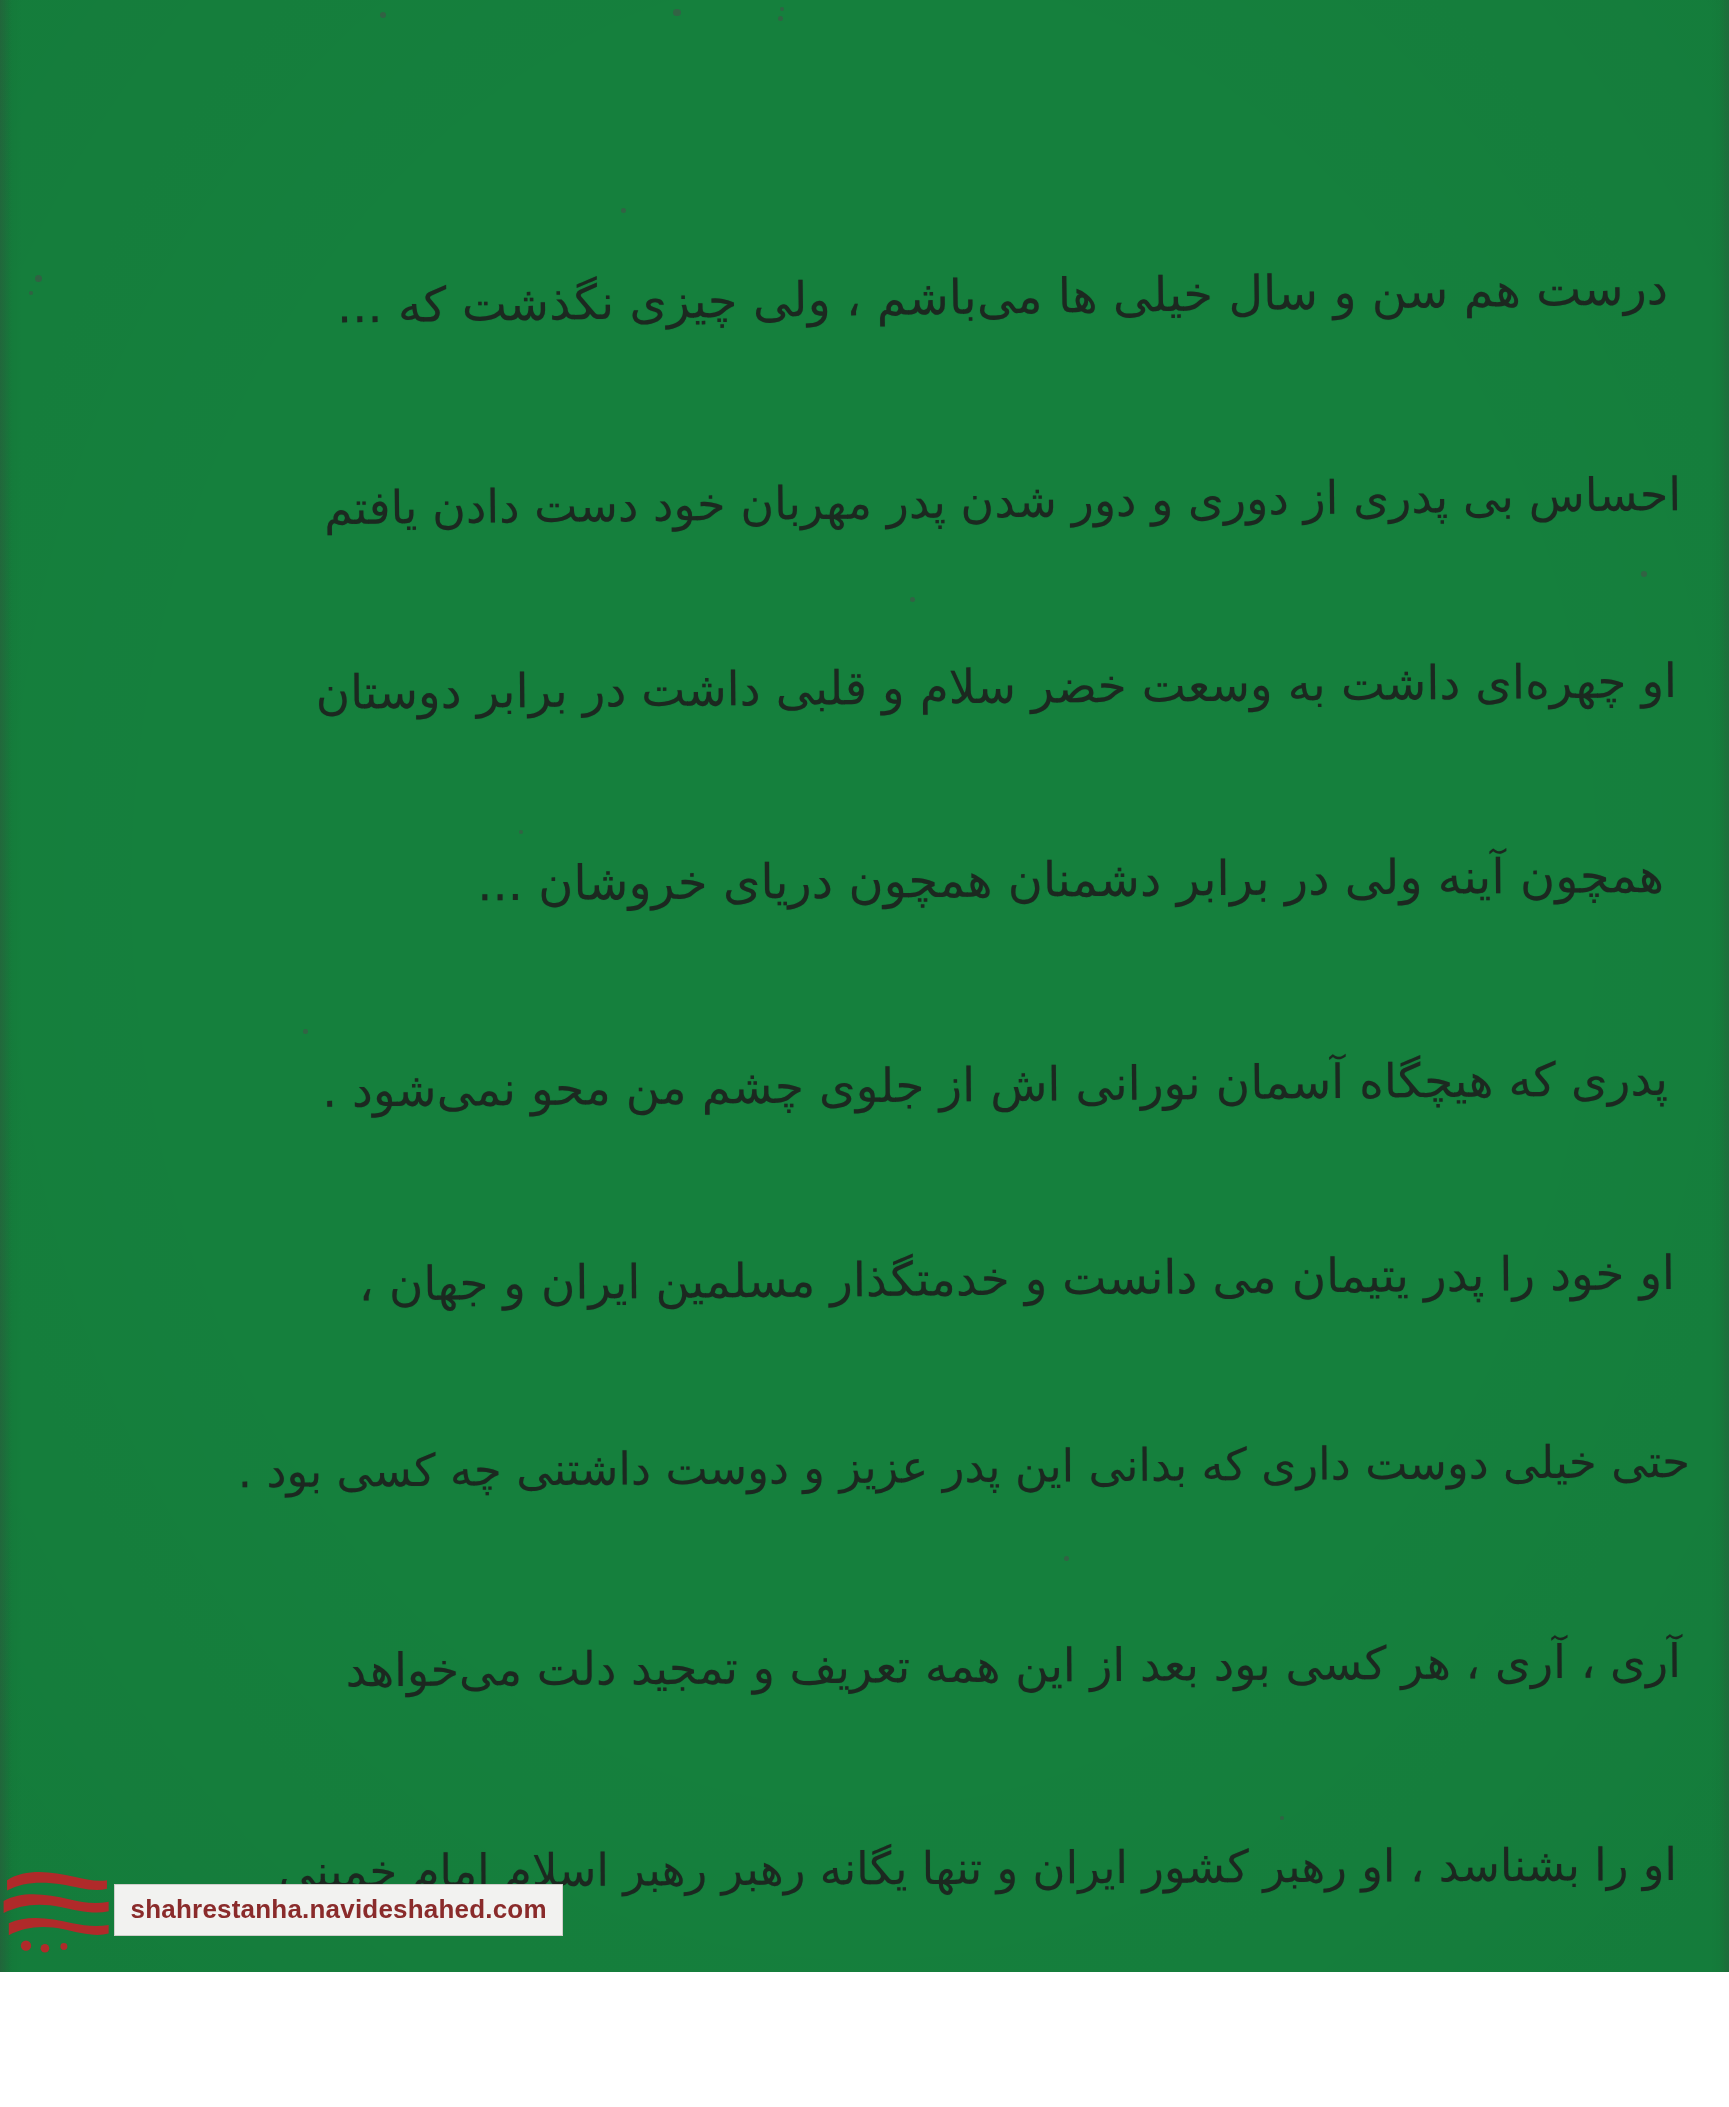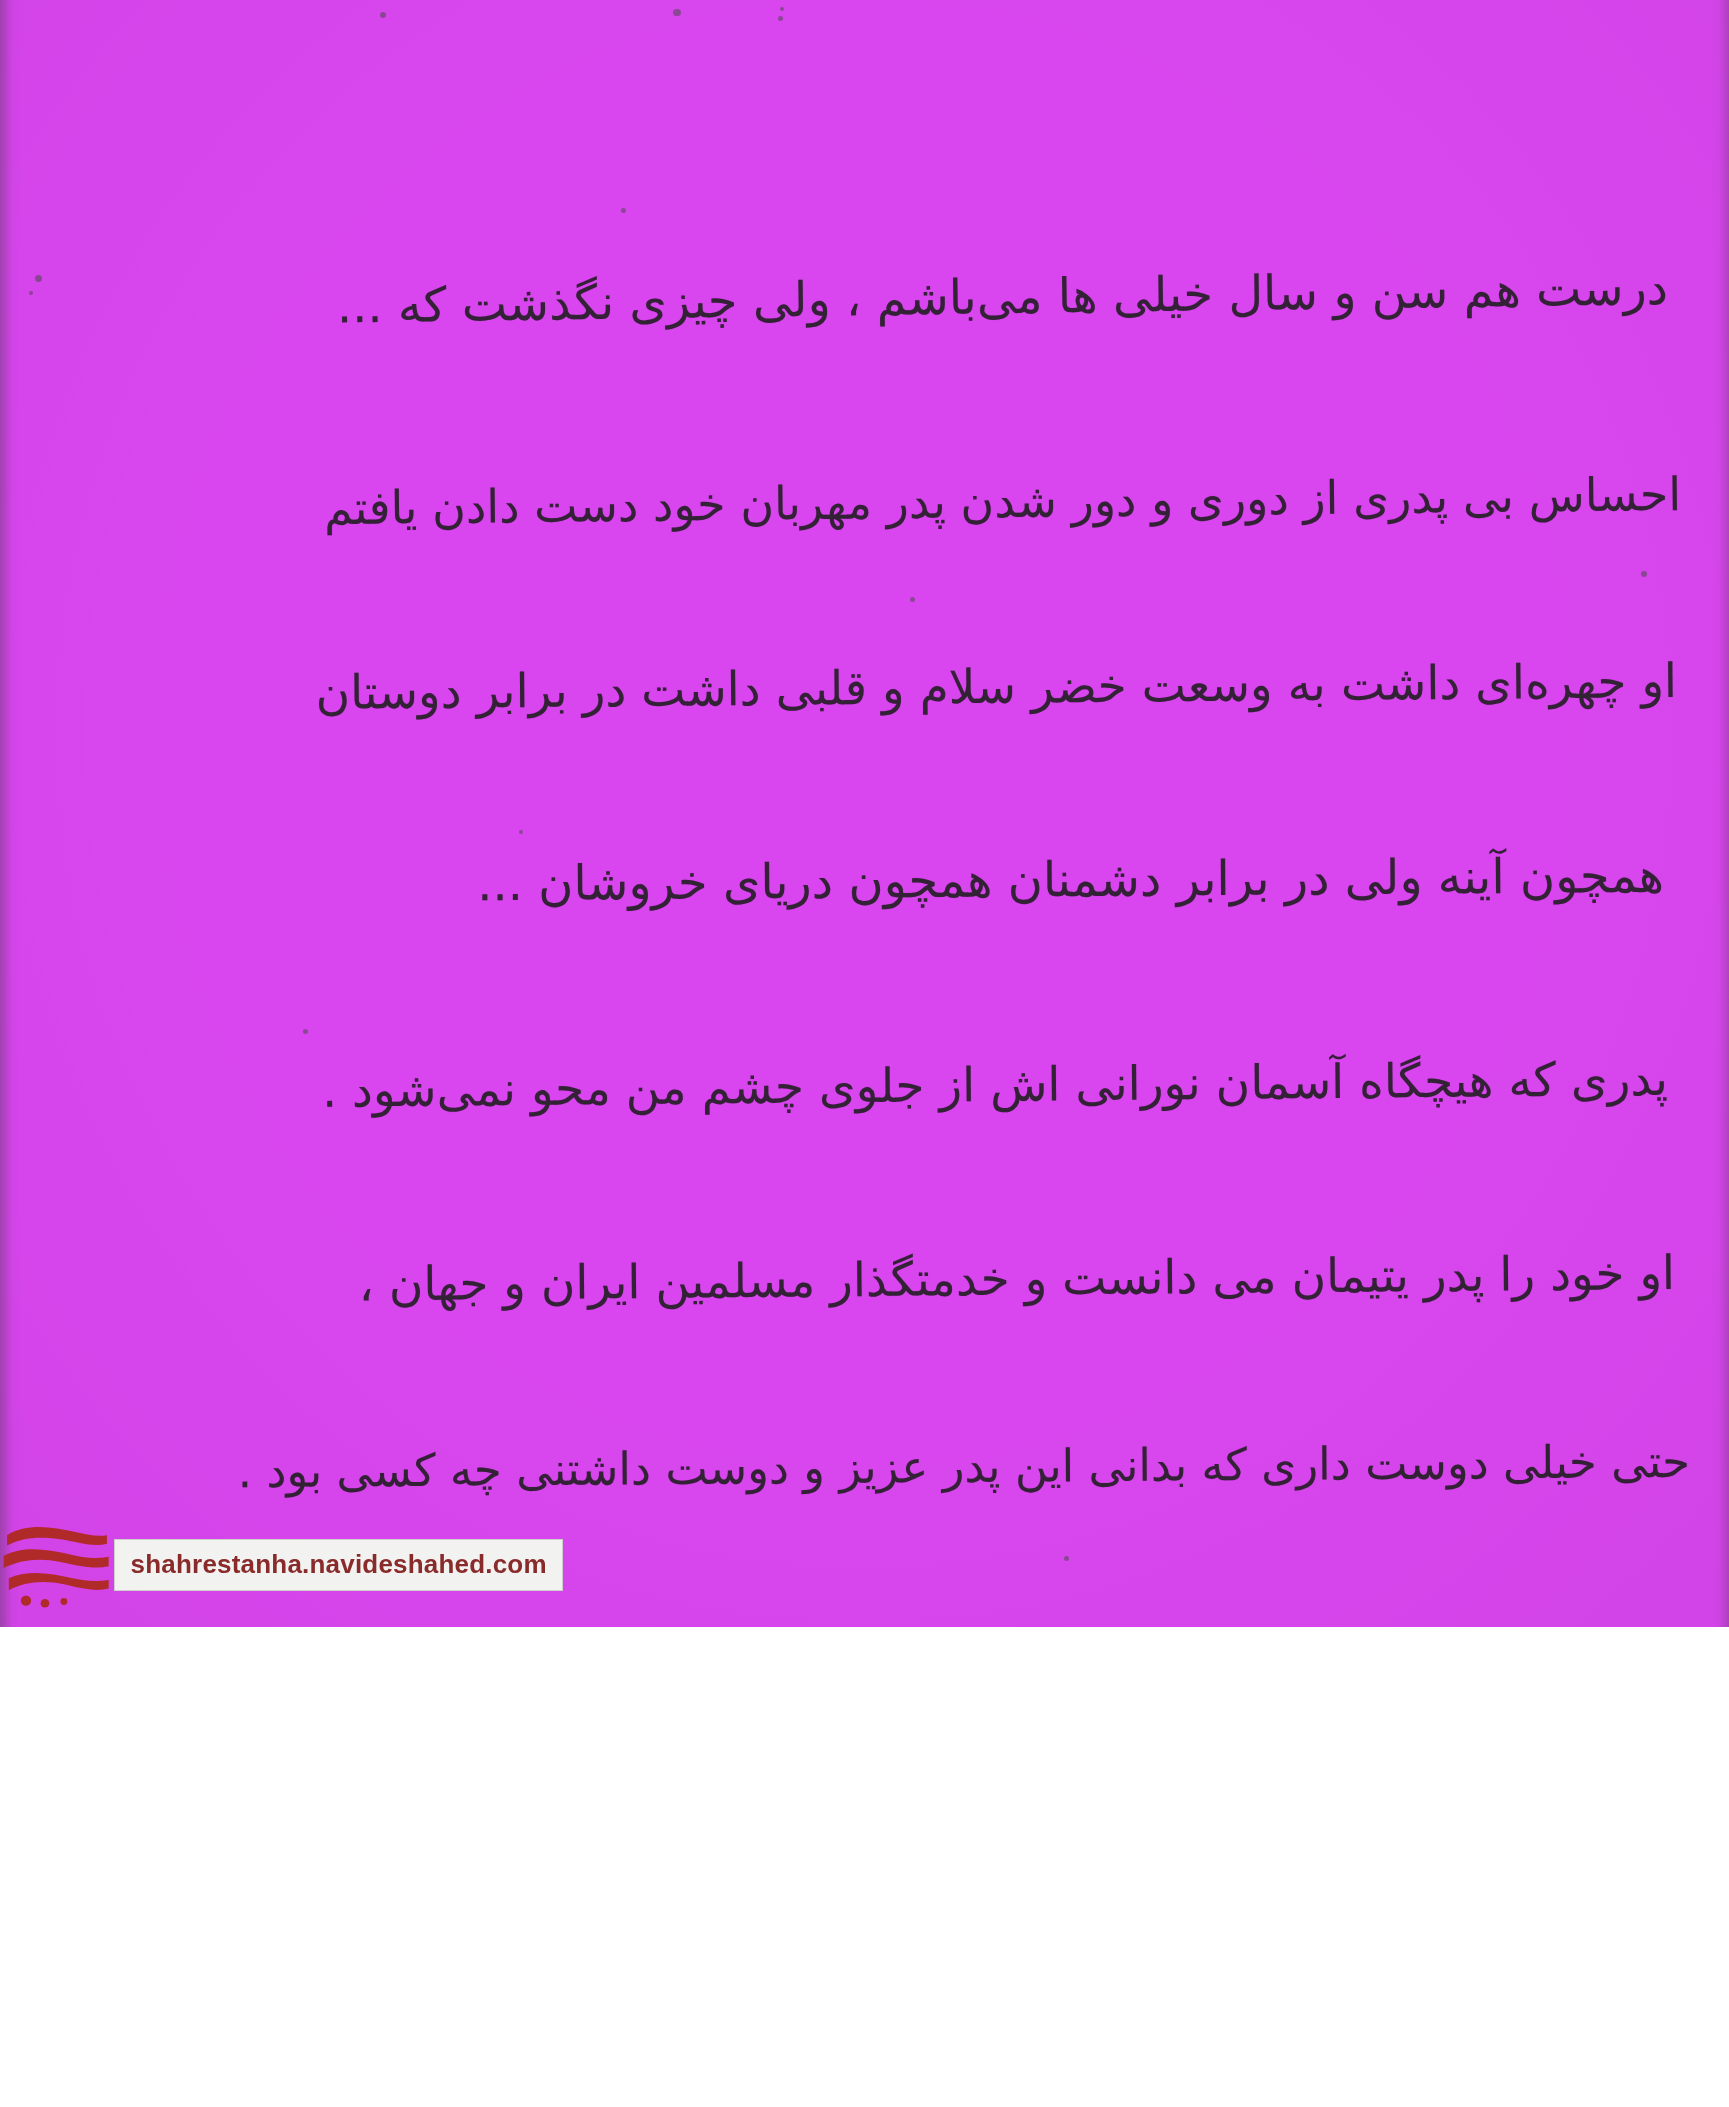--- a/index.html
+++ b/index.html
@@ -7,22 +7,22 @@
     margin: 0;
     padding: 0;
     background: #ffffff;
   }
   body {
     font-family: "Liberation Sans", sans-serif;
   }
   .page {
     position: relative;
     width: 1729px;
-    height: 1627px;
-    background: #d946ef;
+    height: 1972px;
+    background: #15803d;
     overflow: hidden;
   }
   
   .scan-noise {
     position: absolute;
     inset: 0;
     pointer-events: none;
     background:
       radial-gradient(ellipse at 50% 45%, rgba(255,255,255,0) 55%, rgba(0,0,0,0.035) 100%),
       linear-gradient(90deg, rgba(0,0,0,0.05) 0px, rgba(0,0,0,0.0) 22.5px),

